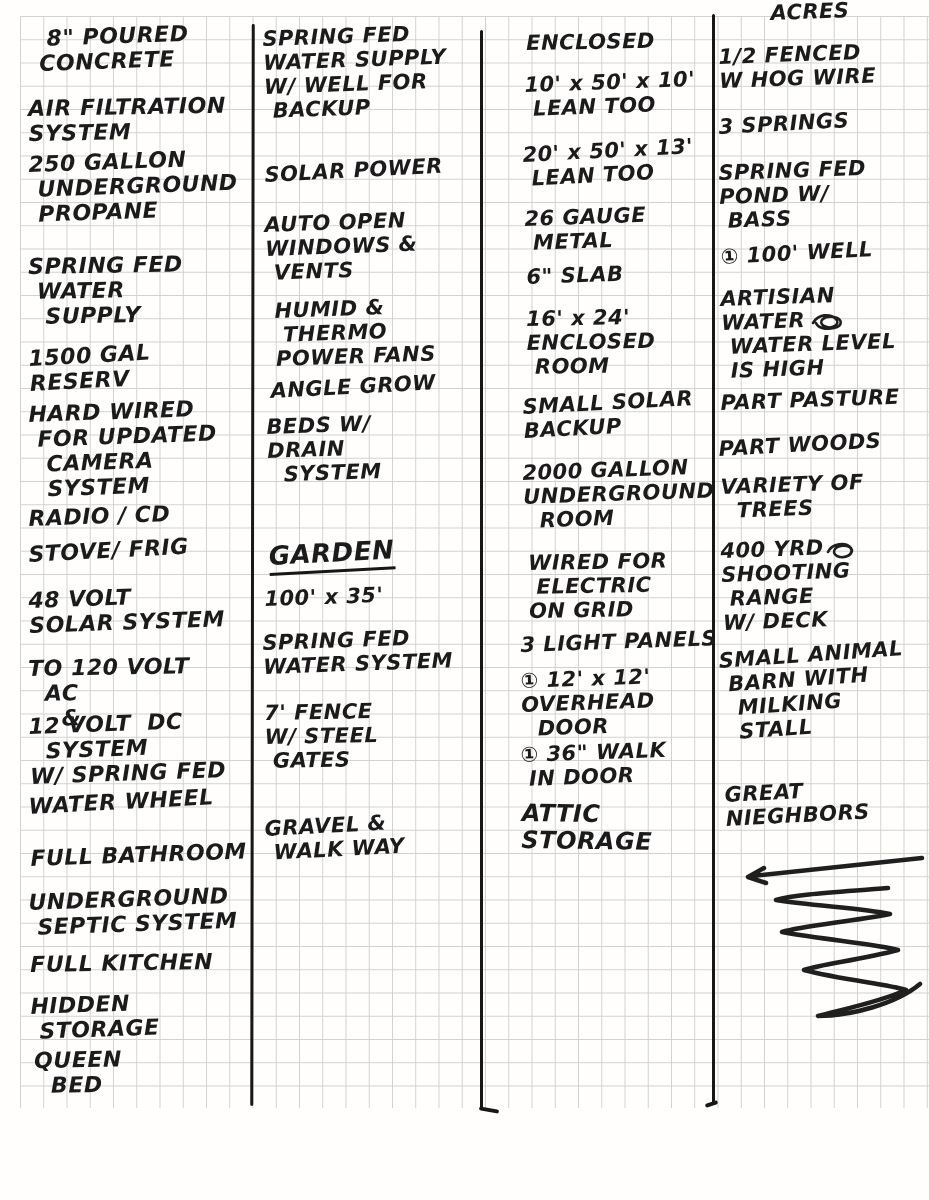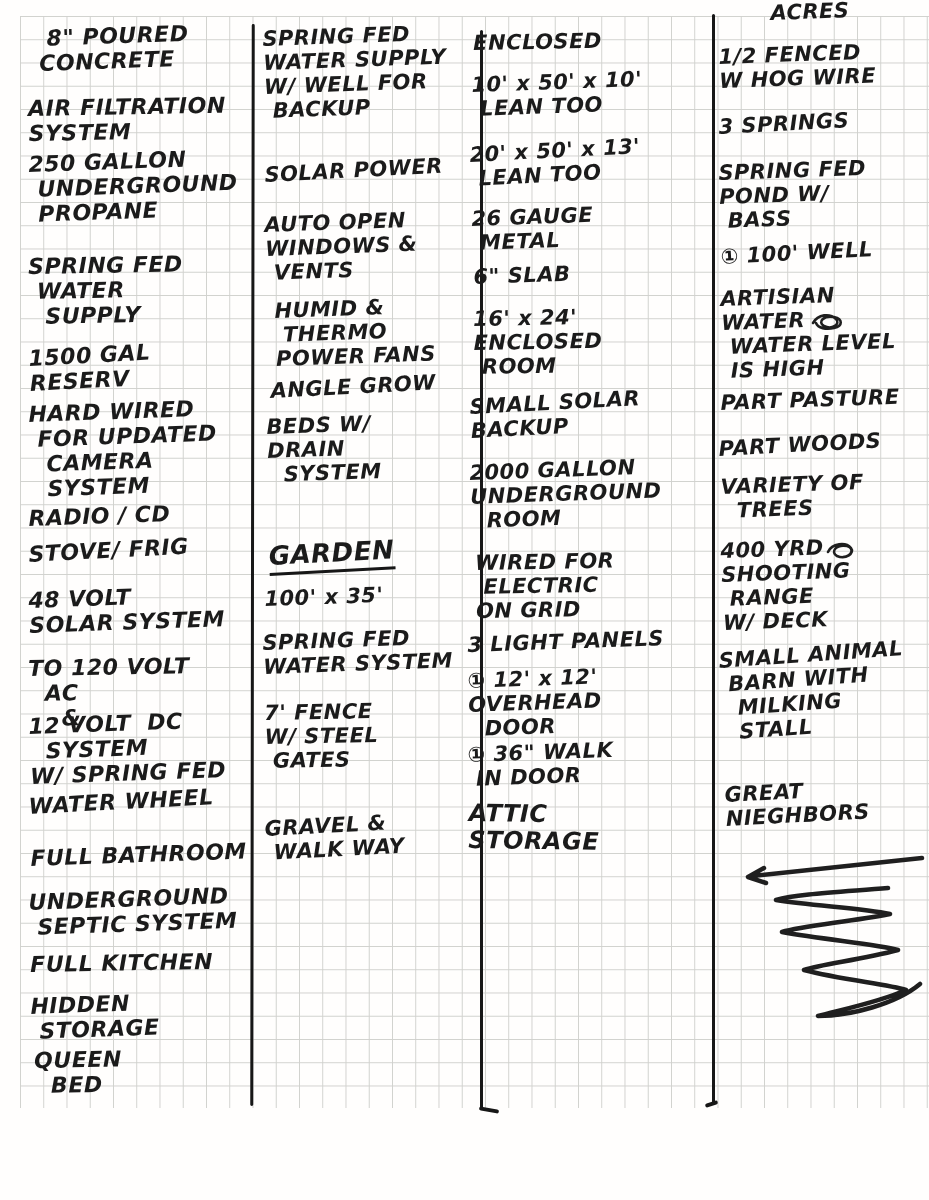--- a/index.html
+++ b/index.html
@@ -13,21 +13,21 @@
   
   .divider{position:absolute;width:3px;background:#171717;border-radius:2px;}
   #d1{left:251px;top:24px;height:1082px;transform:rotate(.08deg);}
   #d2{left:480px;top:30px;height:1080px;}
   #d3{left:712px;top:14px;height:1090px;}
   #d2::after{content:"";position:absolute;left:-1px;bottom:-2px;width:20px;height:4px;background:#171717;transform:rotate(10deg);border-radius:2px;}
   #d3::after{content:"";position:absolute;left:-7px;bottom:-2px;width:13px;height:4px;background:#171717;transform:rotate(-18deg);border-radius:2px;}
   .col{position:absolute;top:0;height:1200px;}
   #c1{left:28px;width:226px;}
   #c2{left:262px;width:216px;}
-  #c3{left:467px;width:218px;}
+  #c3{left:520px;width:218px;}
   #c4{left:718px;width:210px;}
   .note{position:absolute;font:italic 700 21px "DejaVu Sans",sans-serif;color:#1b1b1b;
     letter-spacing:.5px;line-height:1.14;white-space:pre-wrap;transform-origin:left top;}
   #c1 .note{font-size:22px;}
   .ra{transform:rotate(-1deg);} .rb{transform:rotate(-2deg);}
   .rc{transform:rotate(-3deg);} .rd{transform:rotate(.8deg);} .re{transform:rotate(-4deg);}
   .heading{font-size:26px;border-bottom:3px solid #171717;padding-bottom:1px;}
   .lg{font-size:24px;}
   .scratch{position:absolute;}
   svg.ink{stroke:#1f1f1f;fill:none;stroke-linecap:round;stroke-linejoin:round;}

